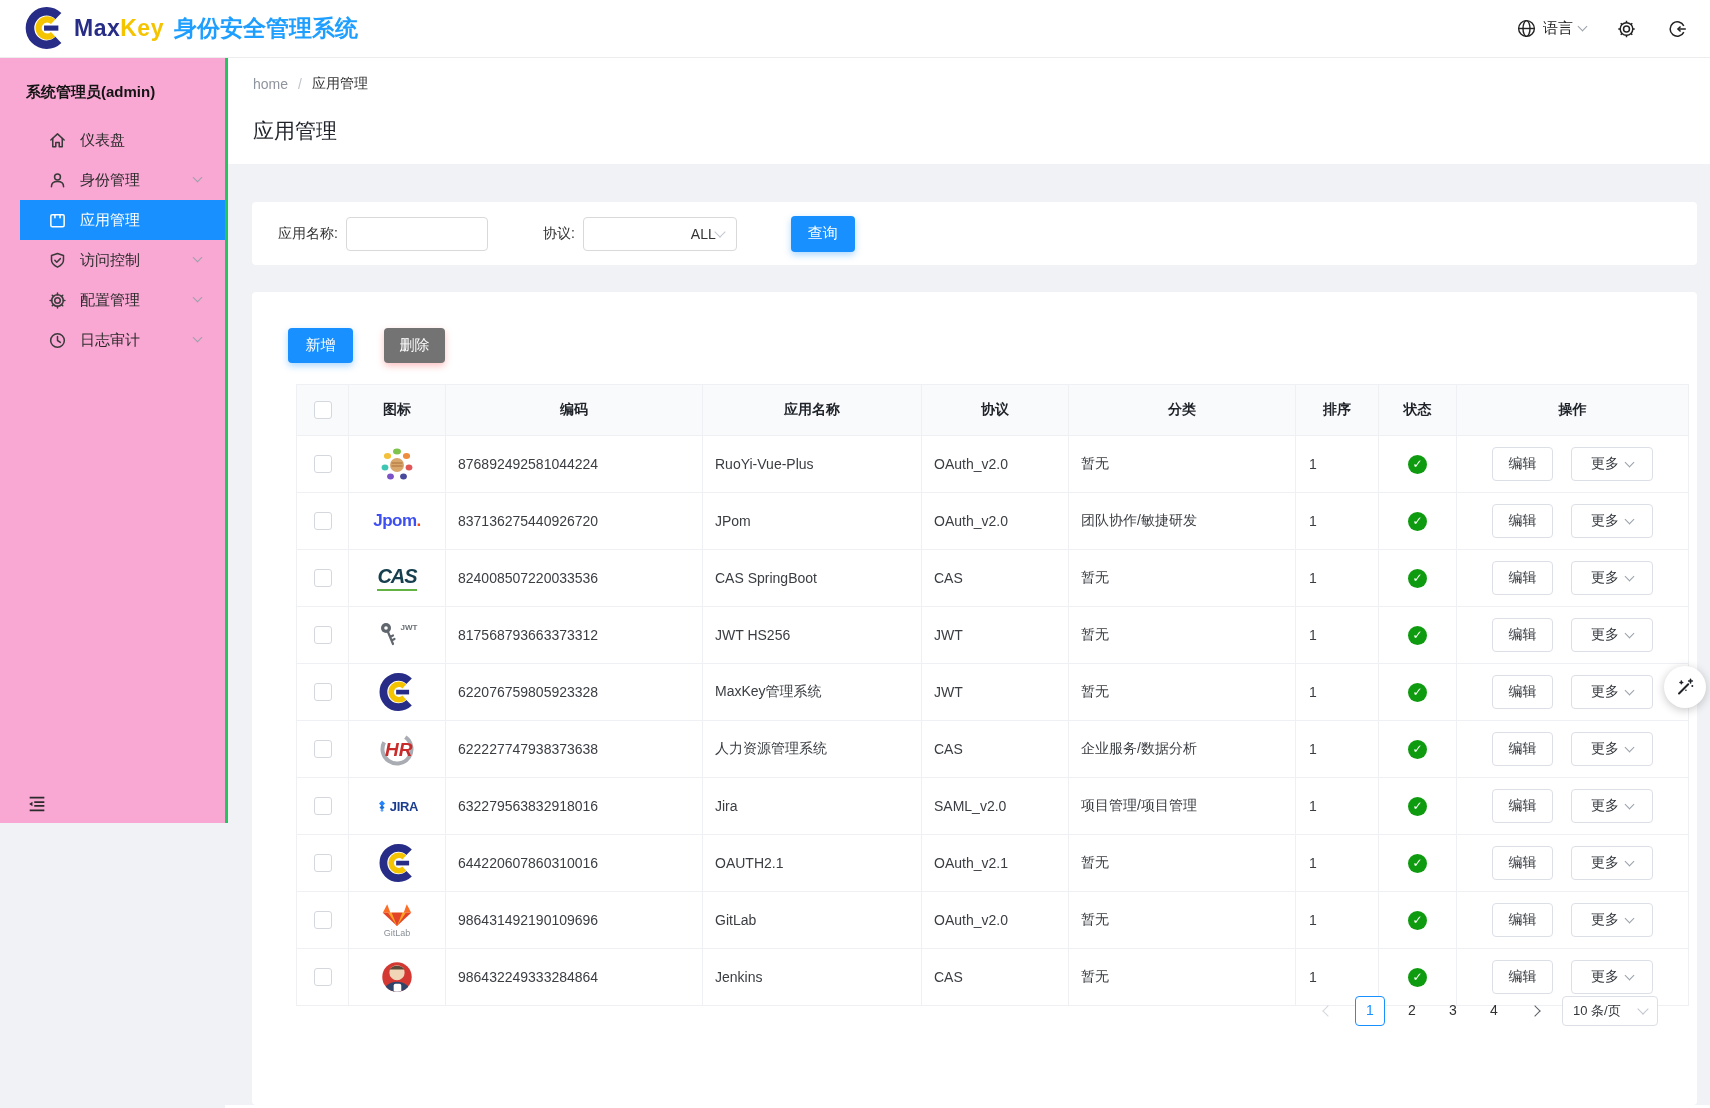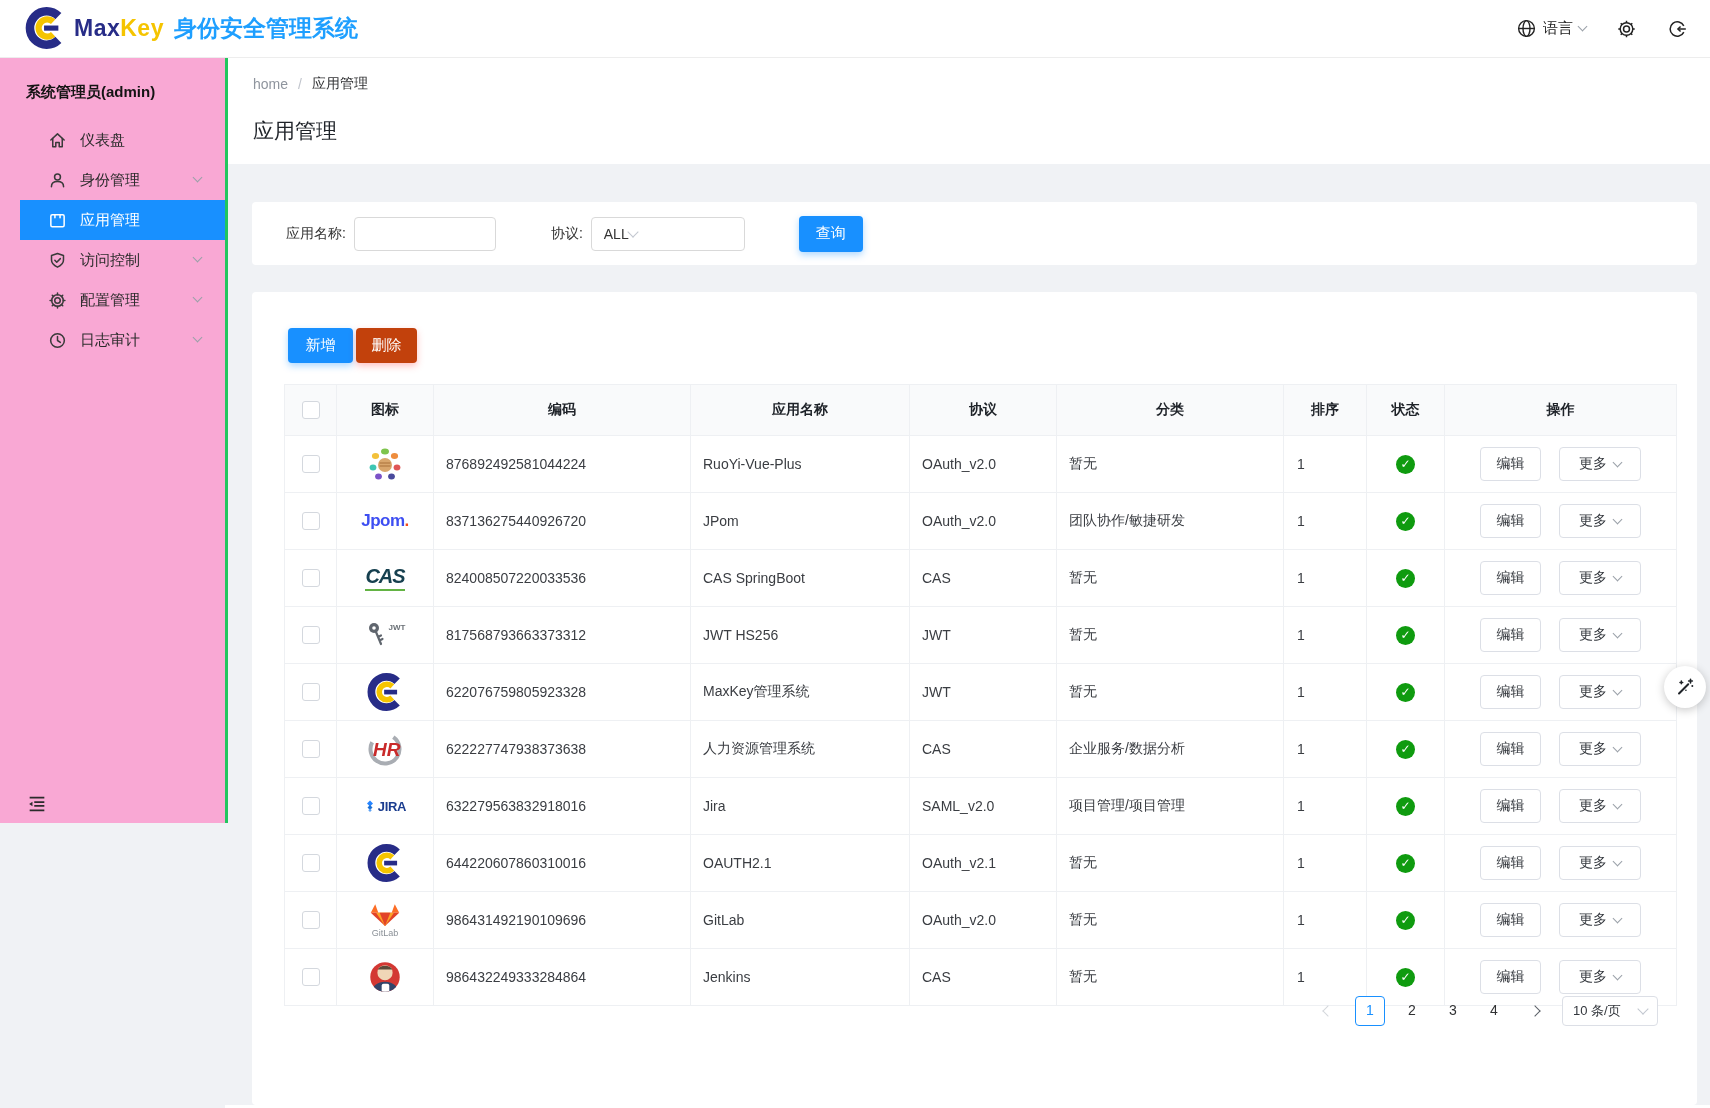--- a/index.html
+++ b/index.html
@@ -36,34 +36,34 @@
   .main-head{position:absolute;left:225px;top:57px;width:1485px;height:103px;background:#fff;}
   .breadcrumb{position:absolute;left:28px;top:18px;font-size:14px;display:flex;gap:10px;align-items:center;}
   .bc-home{color:#8f959e;cursor:pointer;}
   .bc-sep{color:#c0c4cc;}
   .bc-cur{color:#303133;font-weight:500;}
   .page-title{position:absolute;left:28px;top:46px;font-size:21px;font-weight:500;color:#1f2329;}
   
   .content{position:absolute;left:225px;top:164px;width:1485px;height:941px;background:#f0f2f5;}
   .card{position:absolute;background:#fff;border-radius:4px;}
   .filter-card{left:27px;top:38px;width:1445px;height:63px;}
-  .filter-row{display:flex;align-items:center;height:100%;padding-left:34px;font-size:14px;color:#333;}
+  .filter-row{display:flex;align-items:center;height:100%;padding-left:26px;font-size:14px;color:#333;}
   .fl-label{margin-right:8px;}
   .fl-input{width:124px;height:32px;border:1px solid #d9d9d9;border-radius:4px;outline:none;padding:0 8px;font-size:14px;font-family:inherit;}
   .fl-proto-label{margin-left:55px;margin-right:8px;}
-  .fl-select{width:154px;height:34px;border:1px solid #d9d9d9;border-radius:4px;display:flex;align-items:center;justify-content:flex-start;padding:0 12px;cursor:pointer;background:#fff;box-sizing:border-box;}
+  .fl-select{width:154px;height:34px;border:1px solid #d9d9d9;border-radius:4px;display:flex;align-items:center;justify-content:flex-end;padding:0 12px;cursor:pointer;background:#fff;box-sizing:border-box;}
   .btn{border:none;border-radius:4px;cursor:pointer;font-family:inherit;}
   .btn-primary{background:#1890ff;color:#fff;}
   .btn-query{margin-left:54px;width:64px;height:36px;font-size:15px;box-shadow:0 3px 7px rgba(24,144,255,.35);}
   .table-card{left:27px;top:128px;width:1445px;height:813px;}
   .toolbar{position:absolute;left:36px;top:36px;display:flex;}
   .btn-add{width:65px;height:35px;font-size:15px;background:#1890ff;color:#fff;box-shadow:0 3px 7px rgba(24,144,255,.35);}
-  .btn-del{width:61px;height:35px;font-size:15px;background:#c2410c;color:#fff;margin-left:3px;box-shadow:0 3px 7px rgba(255,77,79,.35);}
-  
-  .apps-table{position:absolute;left:32px;top:92px;width:1392px;border-collapse:collapse;table-layout:fixed;font-size:14px;}
+  .btn-del{width:61px;height:35px;font-size:15px;background:#737373;color:#fff;margin-left:31px;box-shadow:0 3px 7px rgba(255,77,79,.35);}
+  
+  .apps-table{position:absolute;left:44px;top:92px;width:1392px;border-collapse:collapse;table-layout:fixed;font-size:14px;}
   .apps-table th,.apps-table td{border:1px solid #eef0f3;}
   .apps-table thead th{height:48px;background:#f9fafb;font-weight:700;color:#1f2329;text-align:center;font-size:14px;}
   .apps-table tbody td{height:54px;background:#fff;color:#3a3d42;}
   .td-cb,.th-cb{text-align:center;}
   .td-icon{text-align:center;vertical-align:middle;}
   .td-text{text-align:left;padding-left:12px;}
   .td-sort{padding-left:13px;}
   .td-status{text-align:center;}
   .td-actions{text-align:center;}
   .checkbox{display:inline-block;width:16px;height:16px;border:1px solid #d4d8de;border-radius:3px;background:#fff;vertical-align:middle;cursor:pointer;}

